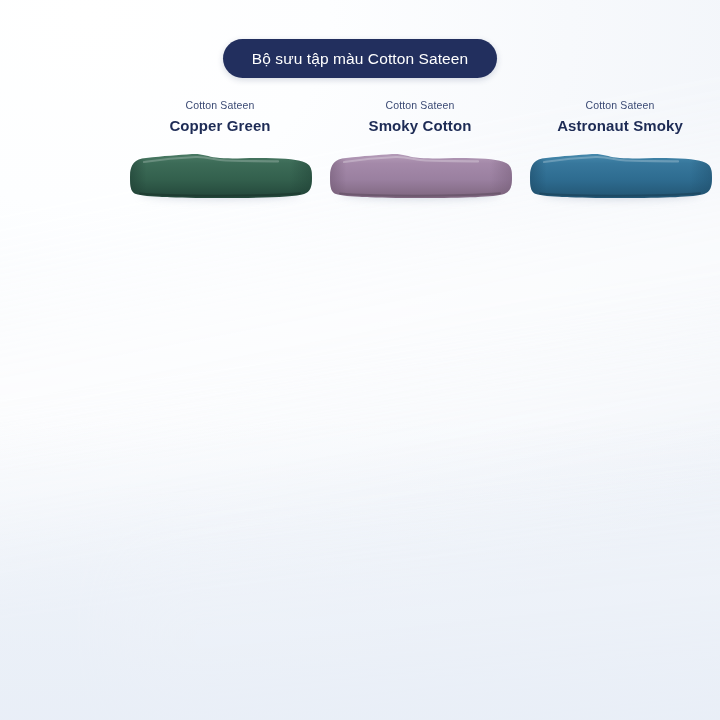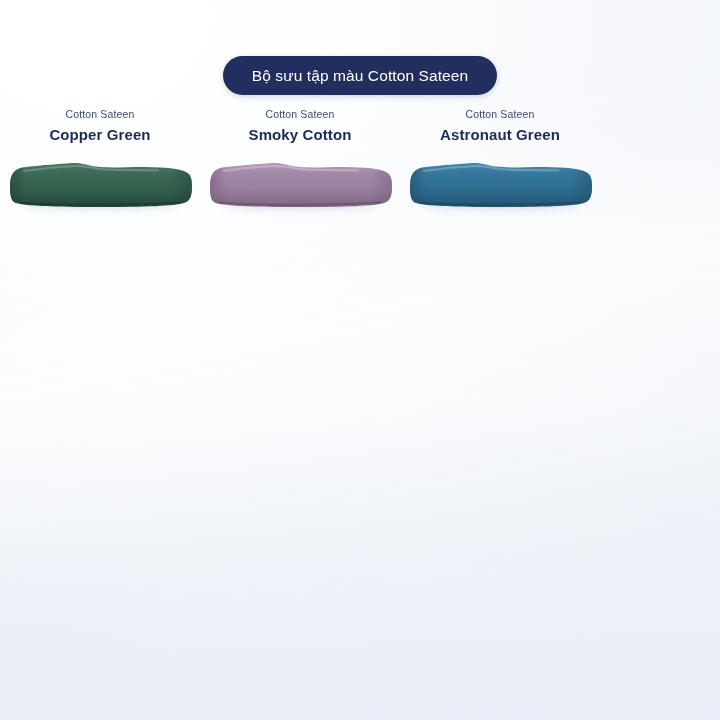--- a/index.html
+++ b/index.html
@@ -75,21 +75,21 @@
     bottom: 0;
     height: 300px;
     background: linear-gradient(180deg, rgba(233,239,248,0) 0%, rgba(232,238,247,0.85) 100%);
     pointer-events: none;
   }
 
   
   #title-pill {
     position: absolute;
     left: 223px;
-    top: 56px;
+    top: 39px;
     width: 274px;
     height: 39px;
     border-radius: 20px;
     background: #222f5e;
     display: flex;
     align-items: center;
     justify-content: center;
     box-shadow: 0 2px 6px rgba(30,45,90,0.18);
   }
   #title-pill .label {
@@ -98,24 +98,24 @@
     font-weight: 400;
     letter-spacing: 0.1px;
     line-height: 1;
     white-space: nowrap;
   }
 
   
   #swatch-row {
     position: absolute;
     left: 0;
-    top: 109px;
+    top: 100px;
     width: 720px;
     display: flex;
-    justify-content: flex-start;
+    justify-content: flex-end;
     align-items: flex-start;
   }
   .swatch {
     width: 200px;
     display: flex;
     flex-direction: column;
     align-items: center;
   }
   .swatch .eyebrow {
     font-size: 10.5px;
@@ -268,21 +268,21 @@
                    C48,52 20,51 10,48
                    C5,46.4 4,41 4,31 Z" fill="url(#s1)"></path>
           <path d="M18,16 C40,12.5 58,11.4 70,11 C80,10.7 86,13 94,14 C110,15.8 132,14.6 152,15.4" stroke="rgba(255,255,255,0.26)" stroke-width="2.2" fill="none" stroke-linecap="round"></path>
           <path d="M14,47.5 C44,50.2 130,50.6 174,47.3" stroke="rgba(0,0,0,0.16)" stroke-width="2" fill="none" stroke-linecap="round"></path>
         </svg>
       </div>
     </div>
 
     <div class="swatch">
       <div class="eyebrow">Cotton Sateen</div>
-      <div class="name">Astronaut Green</div>
+      <div class="name">Astronaut Smoky</div>
       <div class="pillow-wrap">
         <div class="pillow-shadow"></div>
         <svg class="pillow-svg" viewBox="0 0 188 62">
           <defs>
             <linearGradient id="g2" x1="0" y1="0" x2="0" y2="1">
               <stop offset="0%" stop-color="#4689AC"></stop>
               <stop offset="22%" stop-color="#37779C"></stop>
               <stop offset="58%" stop-color="#2E6C90"></stop>
               <stop offset="100%" stop-color="#235573"></stop>
             </linearGradient>

